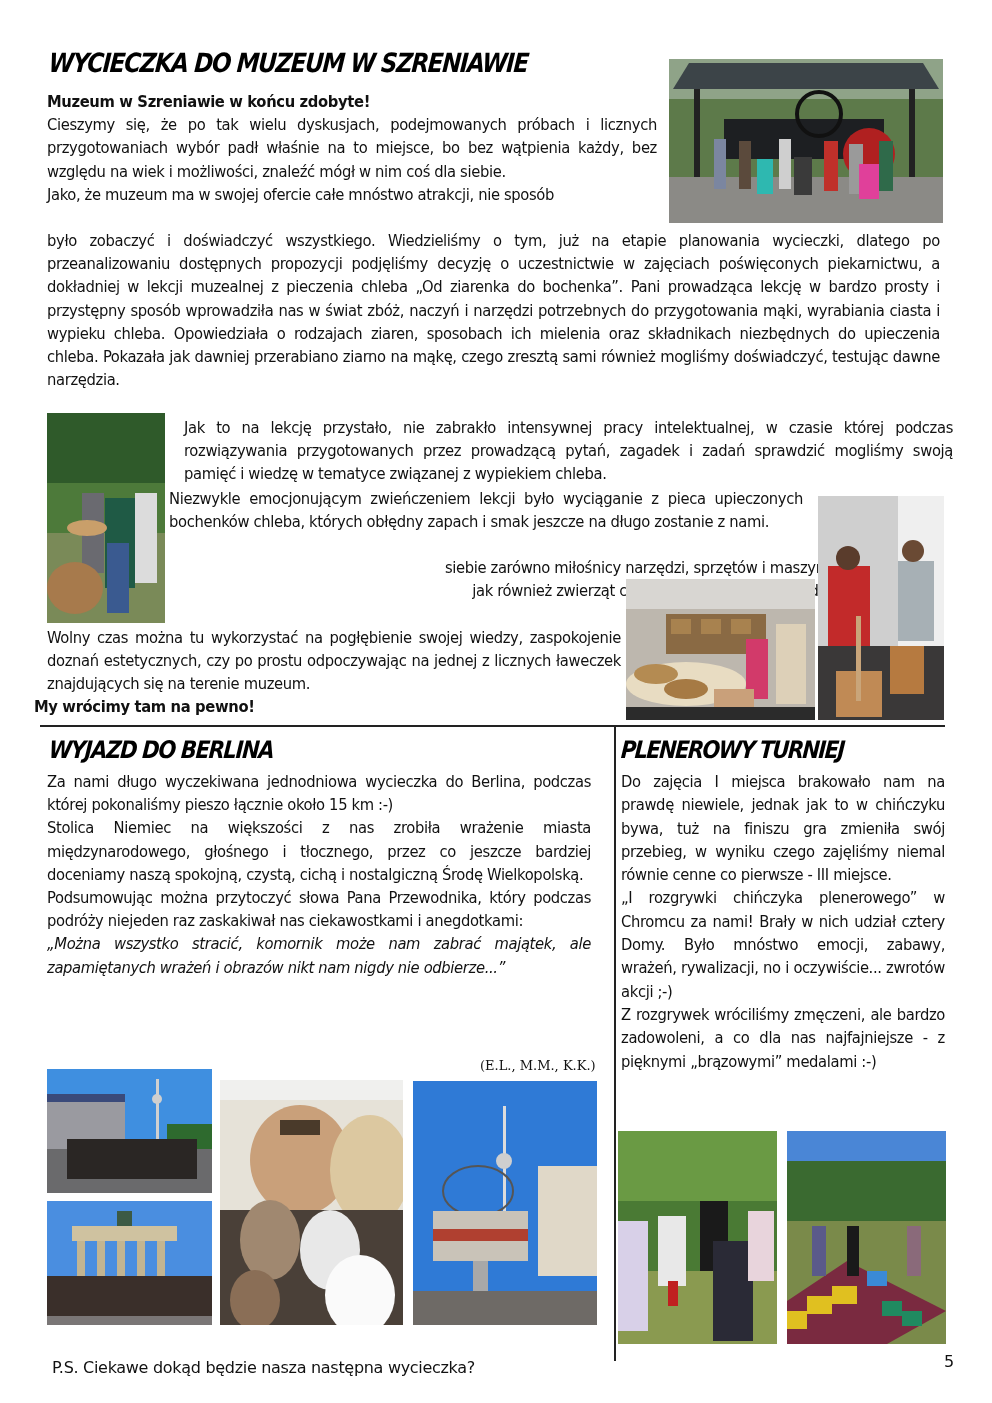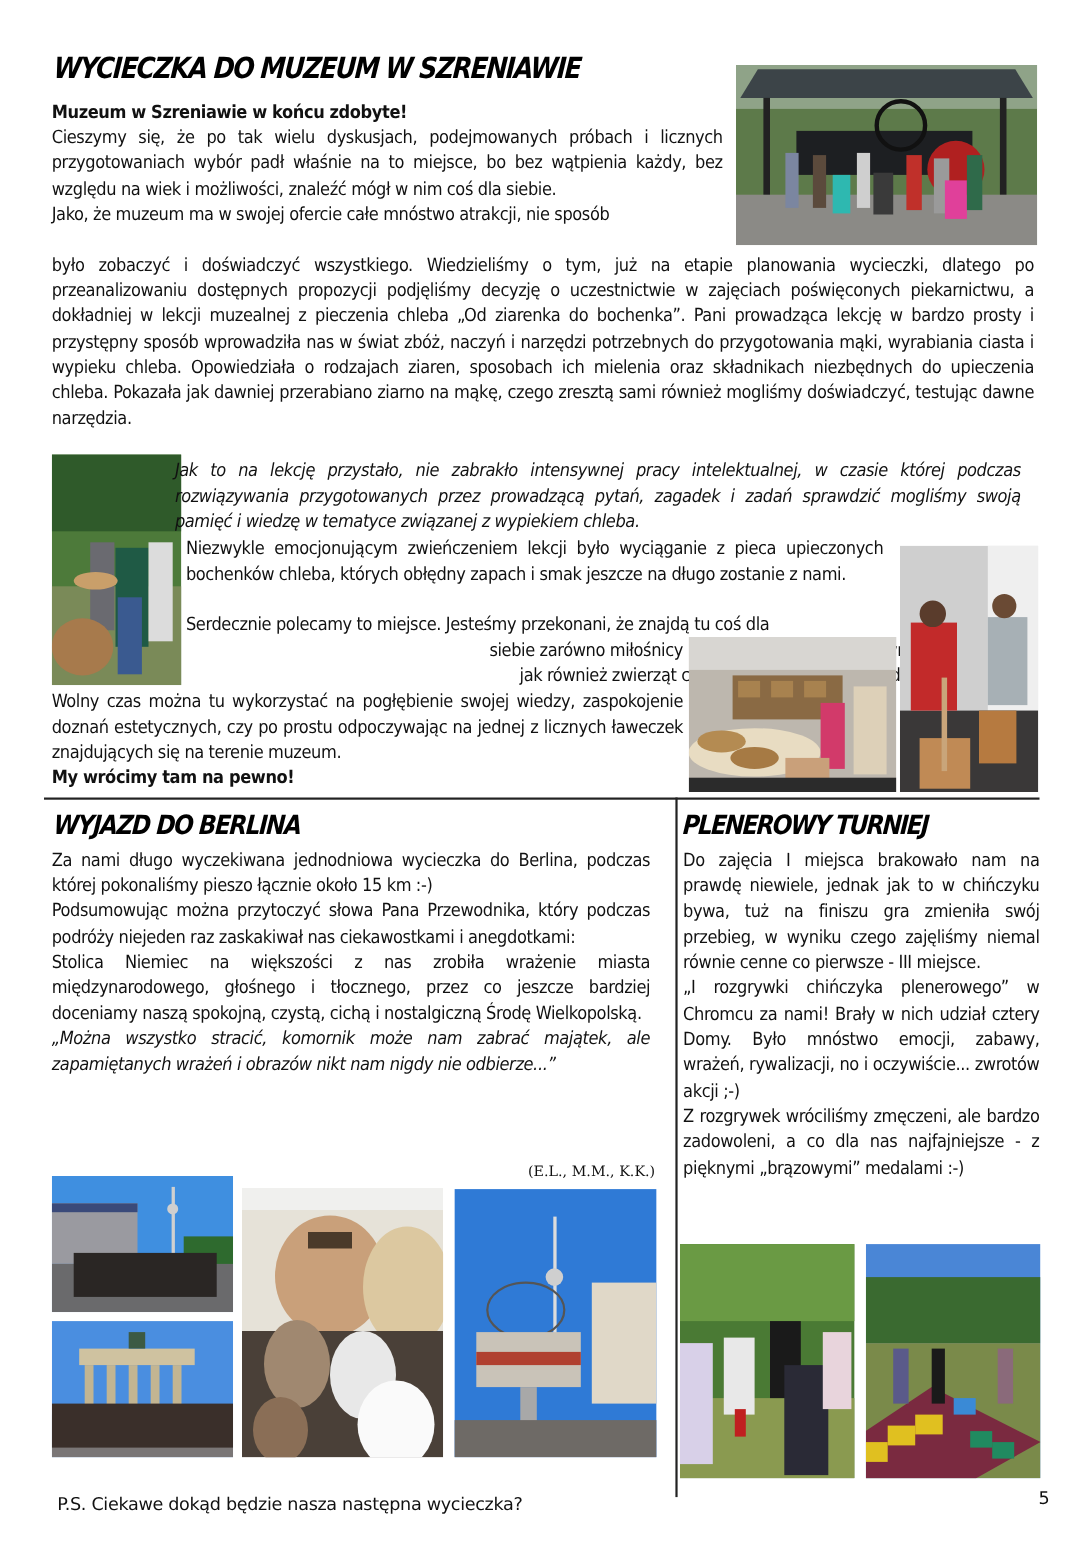--- a/index.html
+++ b/index.html
@@ -68,26 +68,25 @@
       <rect y="120" width="118" height="90" fill="#7a8a58"></rect>
       <rect x="35" y="80" width="22" height="80" fill="#6a6a70"></rect>
       <rect x="58" y="85" width="30" height="90" fill="#1f5a45"></rect>
       <rect x="60" y="130" width="22" height="70" fill="#3a5a90"></rect>
       <rect x="88" y="80" width="22" height="90" fill="#dcdcdc"></rect>
       <ellipse cx="40" cy="115" rx="20" ry="8" fill="#c99f6a"></ellipse>
       <ellipse cx="28" cy="175" rx="28" ry="26" fill="#a77a4c"></ellipse>
     </svg>
   </div>
 
-  <div class="para" style="left:159px; top:416px; width:769px;font-style:italic;">Jak to na lekcję przystało, nie zabrakło intensywnej pracy intelektualnej, w czasie której podczas rozwiązywania przygotowanych przez prowadzącą pytań, zagadek i zadań sprawdzić mogliśmy swoją pamięć i wiedzę w tematyce związanej z wypiekiem chleba.</div>
+  <div class="para" style="left:184px; top:416px; width:769px;">Jak to na lekcję przystało, nie zabrakło intensywnej pracy intelektualnej, w czasie której podczas rozwiązywania przygotowanych przez prowadzącą pytań, zagadek i zadań sprawdzić mogliśmy swoją pamięć i wiedzę w tematyce związanej z wypiekiem chleba.</div>
 
   <div class="para" style="left:169px; top:487px; width:634px;">Niezwykle emocjonującym zwieńczeniem lekcji było wyciąganie z pieca upieczonych bochenków chleba, których obłędny zapach i smak jeszcze na długo zostanie z nami.</div>
 
   <div class="para" style="left:169px; top:556px; width:660px;">
-    <p style="white-space:nowrap; text-align:left;">Serdecznie polecamy to miejsce. Jesteśmy przekonani, że znajdą tu coś dla</p>
     <p style="white-space:nowrap; text-align:right;">siebie zarówno miłośnicy narzędzi, sprzętów i maszyn,</p>
     <p style="white-space:nowrap; text-align:right;">jak również zwierząt czy spacerów wśród przyrody.</p>
   </div>
 
   <div class="photo" style="left:626px; top:579px; width:189px; height:141px;">
     <svg class="ph" viewBox="0 0 189 141" preserveAspectRatio="none">
       <rect width="189" height="141" fill="#bdb7ae"></rect>
       <rect y="0" width="189" height="30" fill="#d8d6d2"></rect>
       <rect x="40" y="35" width="100" height="40" fill="#8a6a44"></rect>
       <rect x="45" y="40" width="20" height="15" fill="#a8824f"></rect>
@@ -113,33 +112,33 @@
       <rect x="80" y="65" width="36" height="80" fill="#a7b0b5"></rect>
       <circle cx="95" cy="55" r="11" fill="#6a4a34"></circle>
       <rect x="18" y="175" width="46" height="46" fill="#c08a55"></rect>
       <rect x="72" y="150" width="34" height="48" fill="#b67a40"></rect>
       <rect x="38" y="120" width="5" height="85" fill="#c9a57a"></rect>
     </svg>
   </div>
 
   <div class="para" style="left:47px; top:626px; width:574px;">Wolny czas można tu wykorzystać na pogłębienie swojej wiedzy, zaspokojenie doznań estetycznych, czy po prostu odpoczywając na jednej z licznych ławeczek znajdujących się na terenie muzeum.</div>
 
-  <div class="para bold" style="left:47px; top:695px; width:574px;">My wrócimy tam na pewno!</div>
+  <div class="para bold" style="left:34px; top:695px; width:574px;">My wrócimy tam na pewno!</div>
 </div>
 
 <div class="hr" style="left:40px; top:725px; width:905px; height:1.5px;"></div>
 <div class="hr" style="left:614px; top:725px; width:1.5px; height:636px;"></div>
 
 <div>
   <div class="heading" style="left:50px; top:736px; font-size:21px; letter-spacing:-1.3px;">Wyjazd do Berlina</div>
 
   <div class="para" style="left:47px; top:770px; width:544px;">
     <p>Za nami długo wyczekiwana jednodniowa wycieczka do Berlina, podczas której pokonaliśmy pieszo łącznie około 15 km :-)</p>
+    <p>Stolica Niemiec na większości z nas zrobiła wrażenie miasta międzynarodowego, głośnego i tłocznego, przez co jeszcze bardziej doceniamy naszą spokojną, czystą, cichą i nostalgiczną Środę Wielkopolską.</p>
     <p>Podsumowując można przytoczyć słowa Pana Przewodnika, który podczas podróży niejeden raz zaskakiwał nas ciekawostkami i anegdotkami:</p>
-    <p>Stolica Niemiec na większości z nas zrobiła wrażenie miasta międzynarodowego, głośnego i tłocznego, przez co jeszcze bardziej doceniamy naszą spokojną, czystą, cichą i nostalgiczną Środę Wielkopolską.</p>
     <p class="italic">„Można wszystko stracić, komornik może nam zabrać majątek, ale zapamiętanych wrażeń i obrazów nikt nam nigdy nie odbierze...”</p>
   </div>
 
   <div class="signature" style="left:480px; top:1047px;">(E.L., M.M., K.K.)</div>
 
   <div class="photo" style="left:47px; top:1069px; width:165px; height:124px;">
     <svg class="ph" viewBox="0 0 165 124" preserveAspectRatio="none">
       <rect width="165" height="124" fill="#3f8fe0"></rect>
       <rect x="0" y="25" width="78" height="55" fill="#9a9aa0"></rect>
       <rect x="0" y="25" width="78" height="8" fill="#3a4a7a"></rect>

